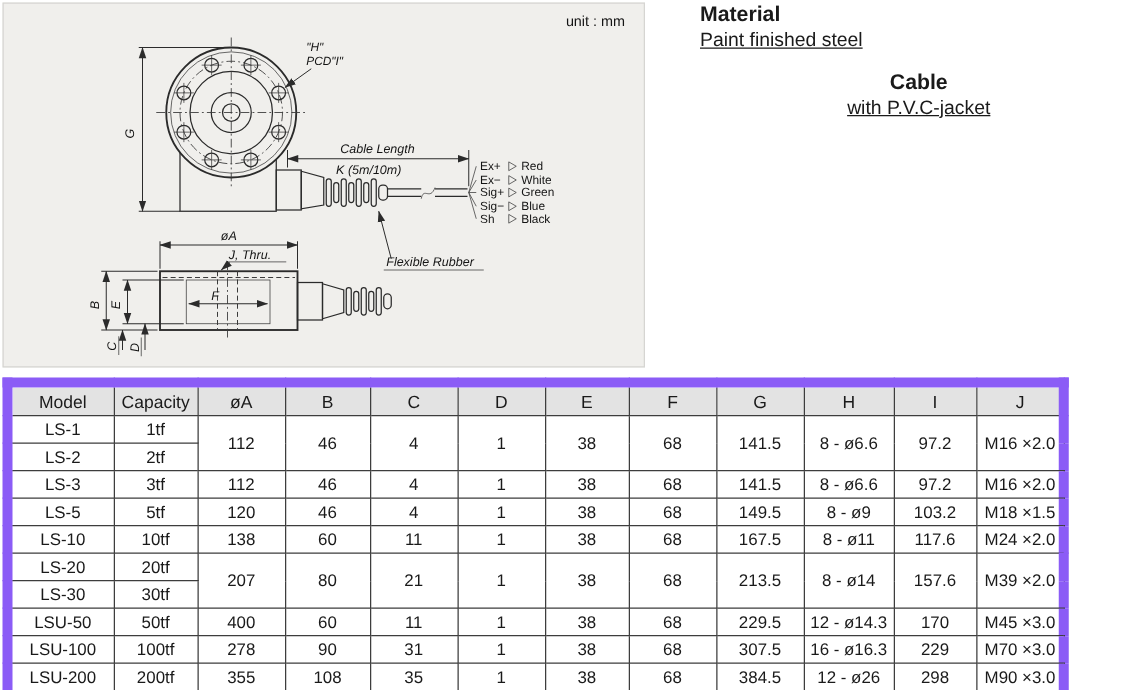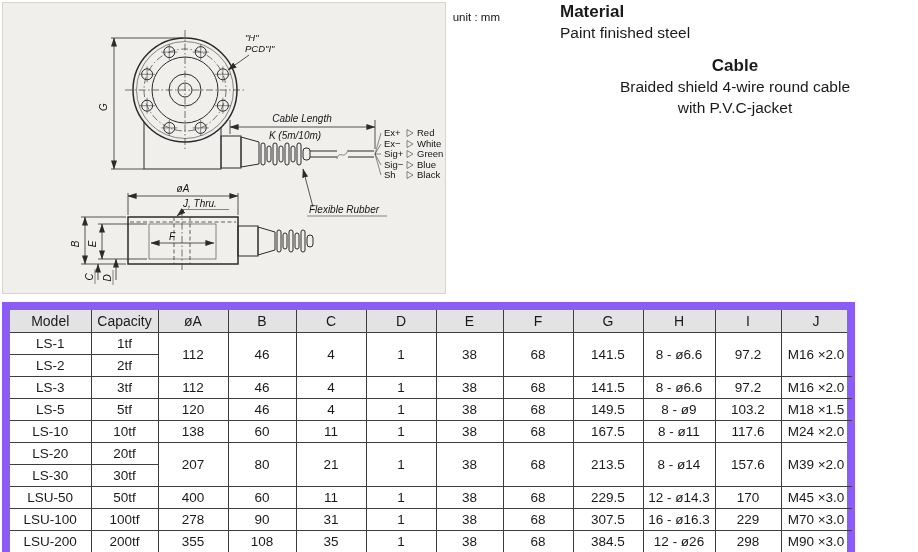--- a/index.html
+++ b/index.html
@@ -2,39 +2,39 @@
 <html><head>
 <meta charset="utf-8">
 <style>
   html,body{margin:0;padding:0;}
   body{
     width:918px;height:552px;position:relative;background:#ffffff;
     font-family:"Liberation Sans",sans-serif;color:#1a1a1a;overflow:hidden;
   }
   
   .panel{
-    position:absolute;left:2px;top:2px;width:444px;height:292px;
+    position:absolute;left:2px;top:2px;width:514px;height:292px;
     background:#f0efec;border:1px solid #d6d5d2;box-sizing:border-box;
   }
   .panel svg{display:block;}
   .ln{stroke:#2b2b2b;stroke-width:1;fill:none;}
   .ln-thick{stroke:#2b2b2b;stroke-width:1.5;fill:none;}
   .ln-thin{stroke:#3a3a3a;stroke-width:0.6;fill:none;}
   .cl{stroke:#3a3a3a;stroke-width:0.7;fill:none;stroke-dasharray:7 2.5 1.5 2.5;}
   .hid{stroke:#3a3a3a;stroke-width:0.8;fill:none;stroke-dasharray:4 2.5;}
   .dim{stroke:#2b2b2b;stroke-width:0.8;fill:none;}
   .fillbg{fill:#f0efec;}
   .lbl{font:italic 10px "Liberation Sans",sans-serif;fill:#141414;}
   .lbl-s{font:italic 9.5px "Liberation Sans",sans-serif;fill:#141414;}
   .leg{font:9.5px "Liberation Sans",sans-serif;fill:#141414;}
   .unit{font:11.5px "Liberation Sans",sans-serif;fill:#141414;}
   
   .info{position:absolute;left:560px;top:2px;width:350px;}
   .info .heading{font-size:17px;font-weight:bold;line-height:20px;margin:0;}
-  .info .text{font-size:15.5px;line-height:21px;margin:0;}
+  .info .text{font-size:15.5px;line-height:21px;margin:0;text-decoration:underline;}
   .info .block + .block{margin-top:13px;text-align:center;}
   
   table.spec{
     position:absolute;left:2px;top:302px;width:733px;
     border-collapse:collapse;table-layout:fixed;
     border:8px solid #8b5cf6;
   }
   table.spec th,table.spec td{
     border:1px solid #3d3d3d;text-align:center;vertical-align:middle;
     padding:0;font-size:13.5px;white-space:nowrap;overflow:hidden;
@@ -239,21 +239,20 @@
   </svg>
 </div>
 
 <div class="info">
   <div class="block">
     <p class="heading">Material</p>
     <p class="text">Paint finished steel</p>
   </div>
   <div class="block">
     <p class="heading">Cable</p>
-    <p class="text">Braided shield 4-wire round cable</p>
     <p class="text">with P.V.C-jacket</p>
   </div>
 </div>
 
 <table class="spec">
   <colgroup>
     <col style="width:85px">
       <col style="width:67px">
       <col style="width:70px">
       <col style="width:68px">

